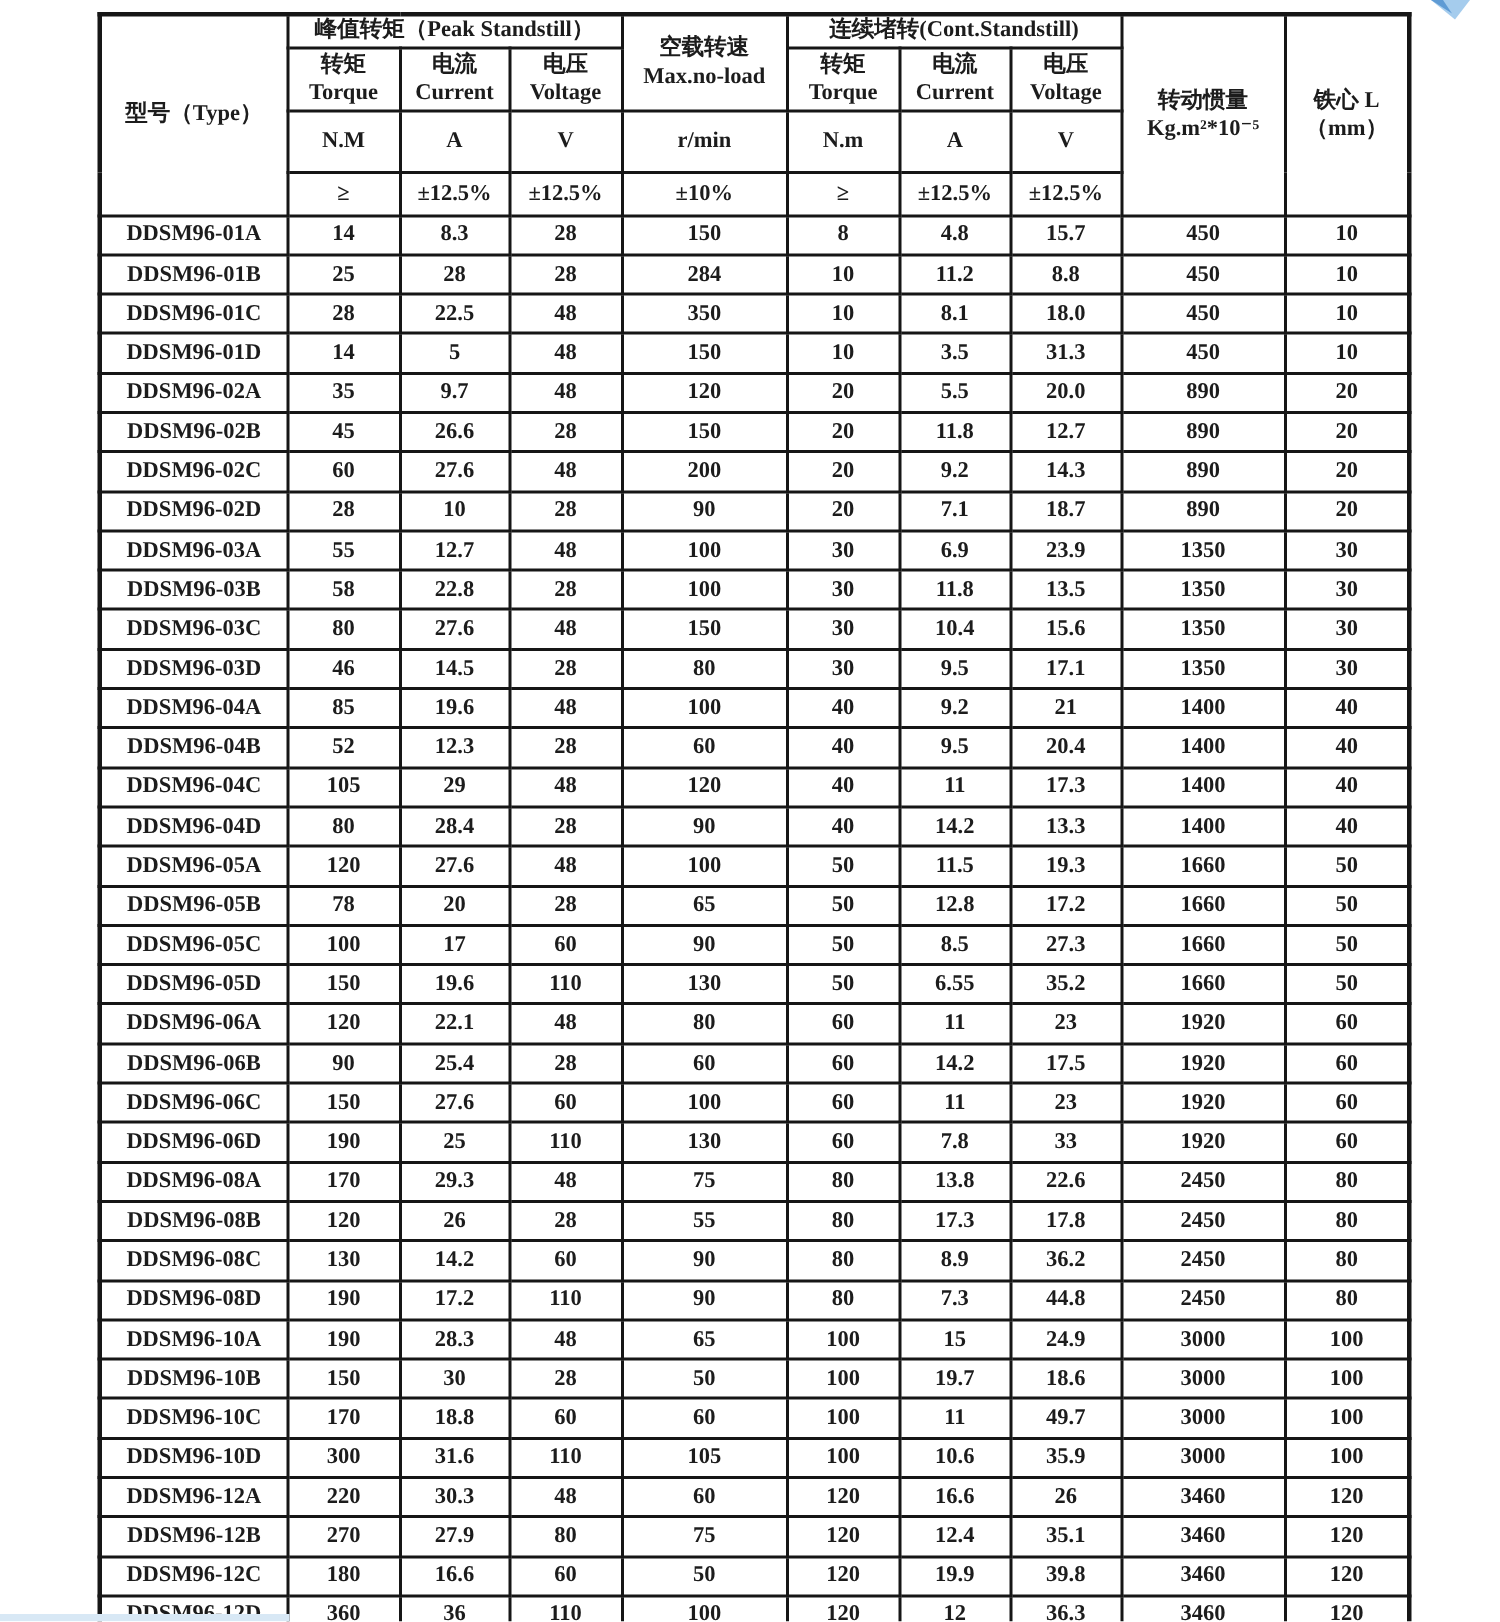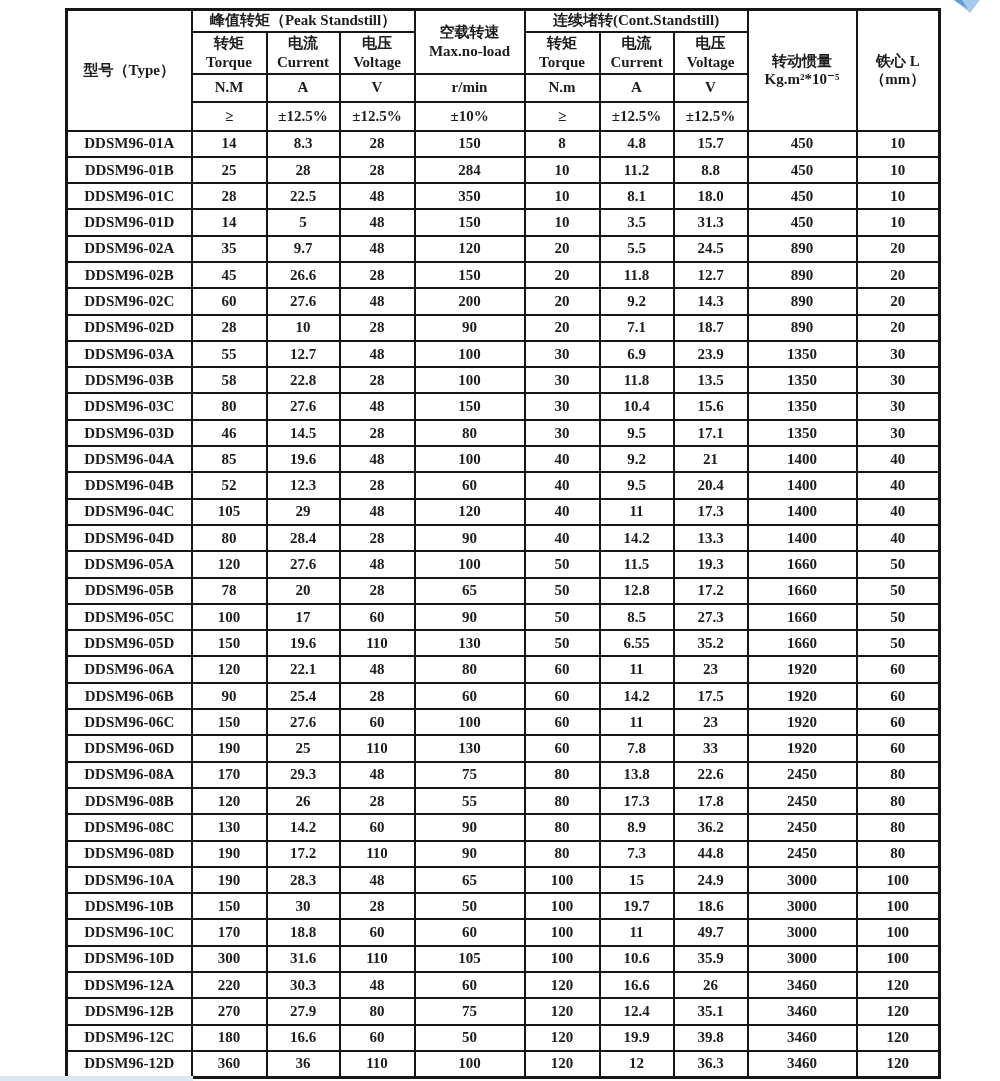--- a/index.html
+++ b/index.html
@@ -8,21 +8,21 @@
   .sheet{position:absolute;left:65px;top:8px;}
   table.spec{border-collapse:collapse;table-layout:fixed;width:873px;
              border:3px solid #161616;}
   table.spec th, table.spec td{
       border:2px solid #161616;
       text-align:center;vertical-align:middle;
       font-weight:bold;font-size:15px;line-height:1.25;
       padding:0;overflow:hidden;white-space:pre-line;color:#1c1c1c;}
   thead tr.group-row{height:22px;}
   thead tr.name-row{height:42px;}
-  thead tr.unit-row{height:28px;}
+  thead tr.unit-row{height:41px;}
   thead tr.tol-row{height:29px;}
   tbody tr{height:26.3px;}
   tbody td{font-size:15px;}
   td.model-cell{text-align:left;padding-left:8px;font-family:Liberation Serif, serif;}
   .corner-arrow{position:absolute;left:952px;top:0;width:30px;height:14px;}
   .bottom-strip{position:absolute;left:0;top:1076px;width:193px;height:5px;}
 </style>
 </head>
 <body>
 
@@ -137,21 +137,21 @@
             <td>10</td>
           </tr>
           <tr>
             <td class="model-cell">DDSM96-02A</td>
             <td>35</td>
             <td>9.7</td>
             <td>48</td>
             <td>120</td>
             <td>20</td>
             <td>5.5</td>
-            <td>24.5</td>
+            <td>20.0</td>
             <td>890</td>
             <td>20</td>
           </tr>
           <tr>
             <td class="model-cell">DDSM96-02B</td>
             <td>45</td>
             <td>26.6</td>
             <td>28</td>
             <td>150</td>
             <td>20</td>

